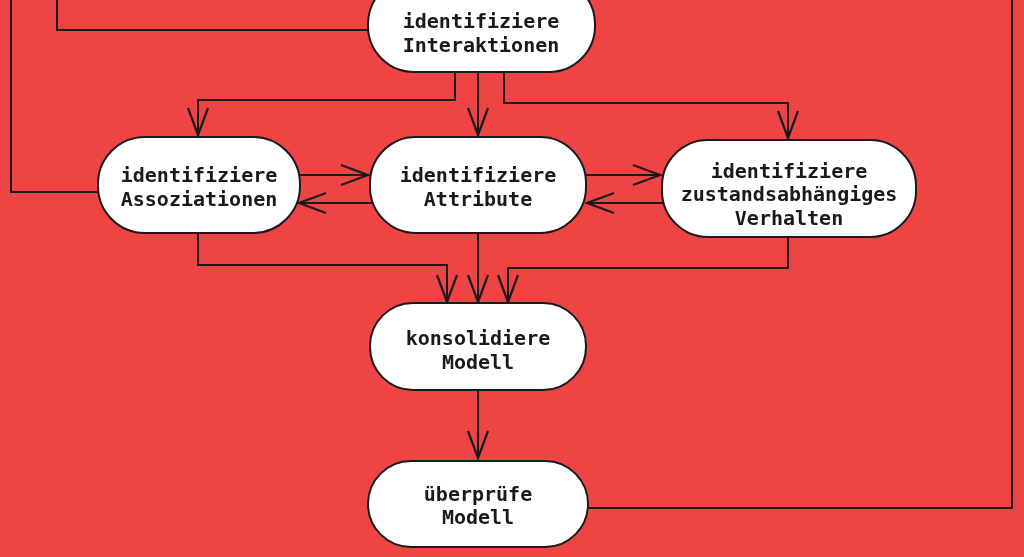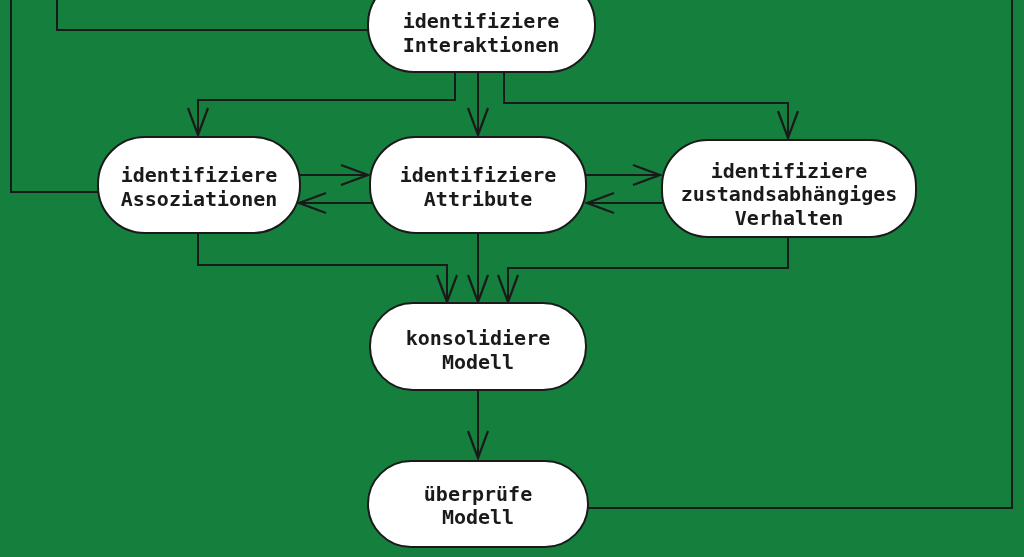--- a/index.html
+++ b/index.html
@@ -4,21 +4,21 @@
 <style>
   html, body {
     margin: 0;
     padding: 0;
     background: #ffffff;
   }
   .stage {
     position: relative;
     width: 1024px;
     height: 557px;
-    background: #15803d;
+    background: #ef4444;
     overflow: hidden;
   }
   svg { display: block; }
   .node-shape {
     fill: #ffffff;
     stroke: #1a1a1a;
     stroke-width: 2;
   }
   .edge {
     fill: none;

